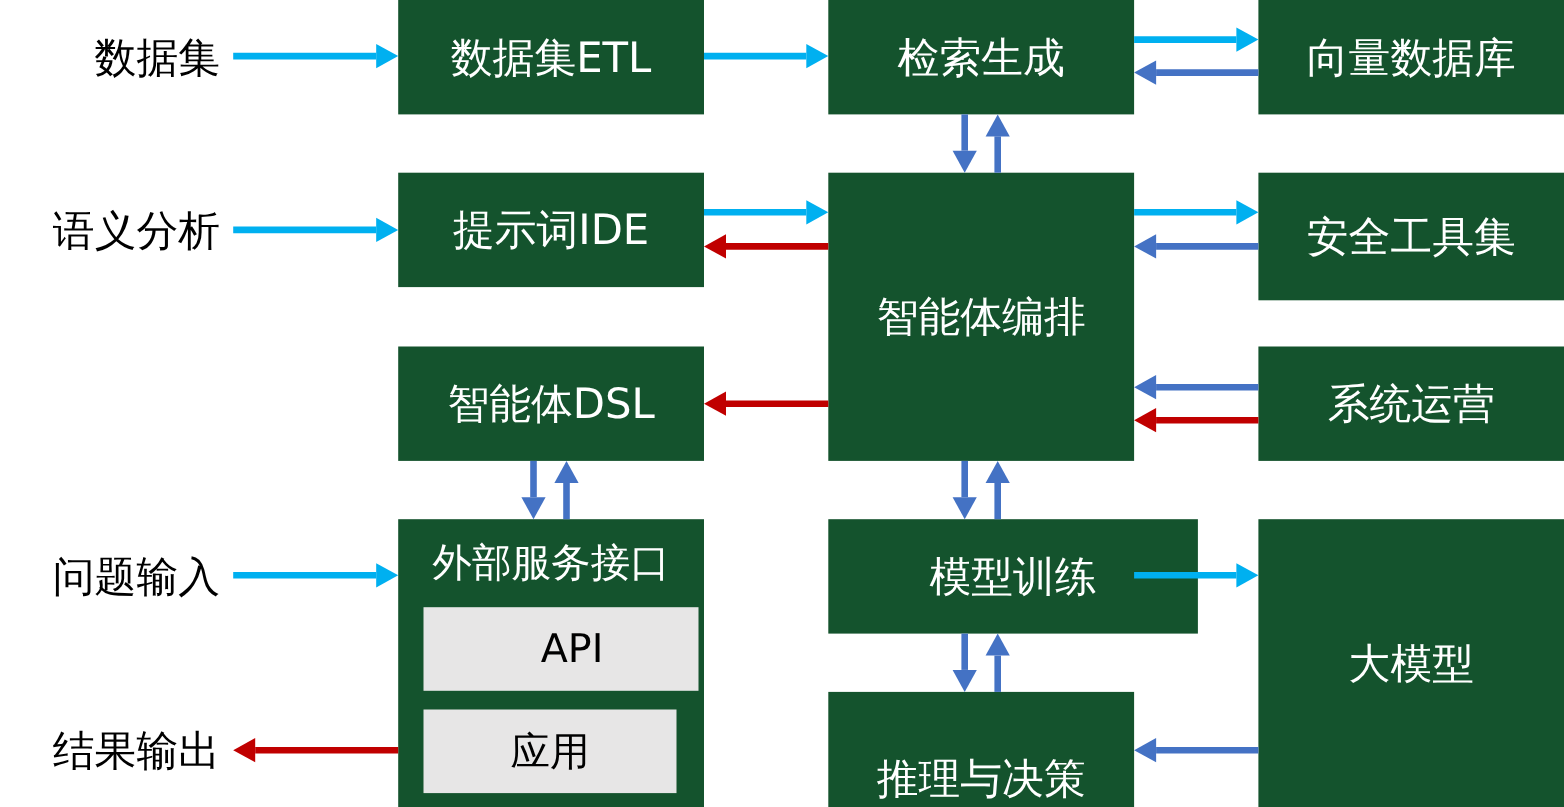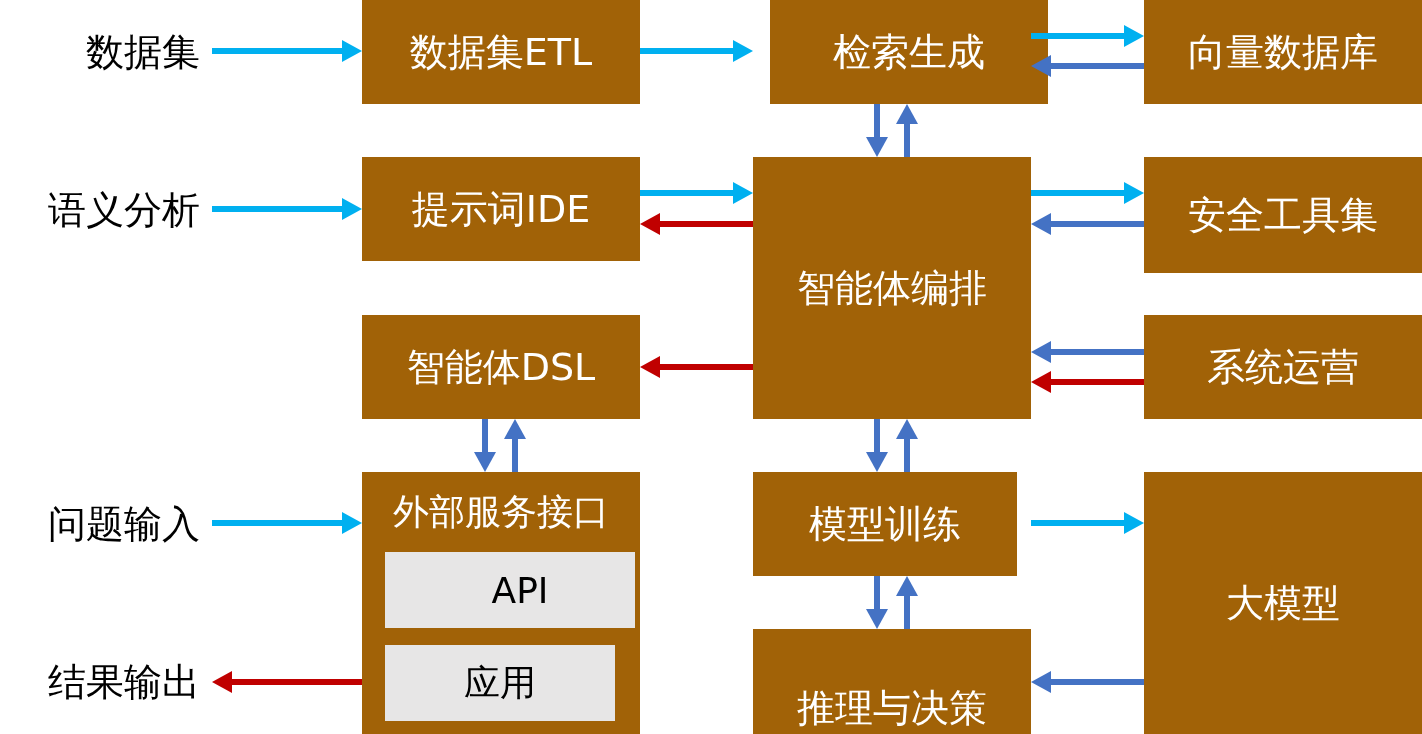--- a/index.html
+++ b/index.html
@@ -1,17 +1,17 @@
 <!DOCTYPE html>
 <html><head>
 <meta charset="utf-8">
 <style>
   html,body{margin:0;padding:0;background:#ffffff;}
   body{width:1422px;height:734px;position:relative;overflow:hidden;font-family:"DejaVu Sans","Liberation Sans",sans-serif;}
-  .box{position:absolute;background:#a16207;color:#ffffff;display:flex;align-items:center;justify-content:center;font-size:38px;letter-spacing:0px;box-sizing:border-box;}
+  .box{position:absolute;background:#14532d;color:#ffffff;display:flex;align-items:center;justify-content:center;font-size:38px;letter-spacing:0px;box-sizing:border-box;}
   .label{position:absolute;color:#000000;font-size:38px;display:flex;align-items:center;justify-content:flex-end;width:200px;left:0;height:60px;}
   .sub{position:absolute;background:#E7E6E6;color:#000;display:flex;align-items:center;justify-content:center;font-size:36px;}
   .ext-title{position:absolute;left:0;right:0;top:16px;text-align:center;font-size:36px;color:#fff;}
   svg.arrows{position:absolute;left:0;top:0;width:1422px;height:734px;pointer-events:none;}
 </style>
 </head>
 <body>
 
 <div class="label" style="top:22px;">数据集</div>
 <div class="label" style="top:180px;">语义分析</div>
@@ -30,27 +30,27 @@
 <div class="box" style="left:362px;top:472px;width:278px;height:310px;display:block;">
   <div class="ext-title">外部服务接口</div>
   <div class="sub" style="left:23px;top:80px;width:230px;height:76px;padding-left:20px;">
       <span>API</span>
     </div>
   <div class="sub" style="left:23px;top:173px;width:230px;height:76px;">
       <span>应用</span>
     </div>
 </div>
 
-<div class="box" style="left:770px;top:0;width:278px;height:104px;">
+<div class="box" style="left:753px;top:0;width:278px;height:104px;">
     <span>检索生成</span>
   </div>
 <div class="box" style="left:753px;top:157px;width:278px;height:262px;">
     <span>智能体编排</span>
   </div>
-<div class="box" style="left:753px;top:472px;width:264px;height:104px;">
+<div class="box" style="left:753px;top:472px;width:336px;height:104px;">
     <span>模型训练</span>
   </div>
 <div class="box" style="left:753px;top:629px;width:278px;height:105px;align-items:flex-end;">
     <span>推理与决策</span>
   </div>
 
 <div class="box" style="left:1144px;top:0;width:278px;height:104px;">
     <span>向量数据库</span>
   </div>
 <div class="box" style="left:1144px;top:157px;width:278px;height:116px;">

